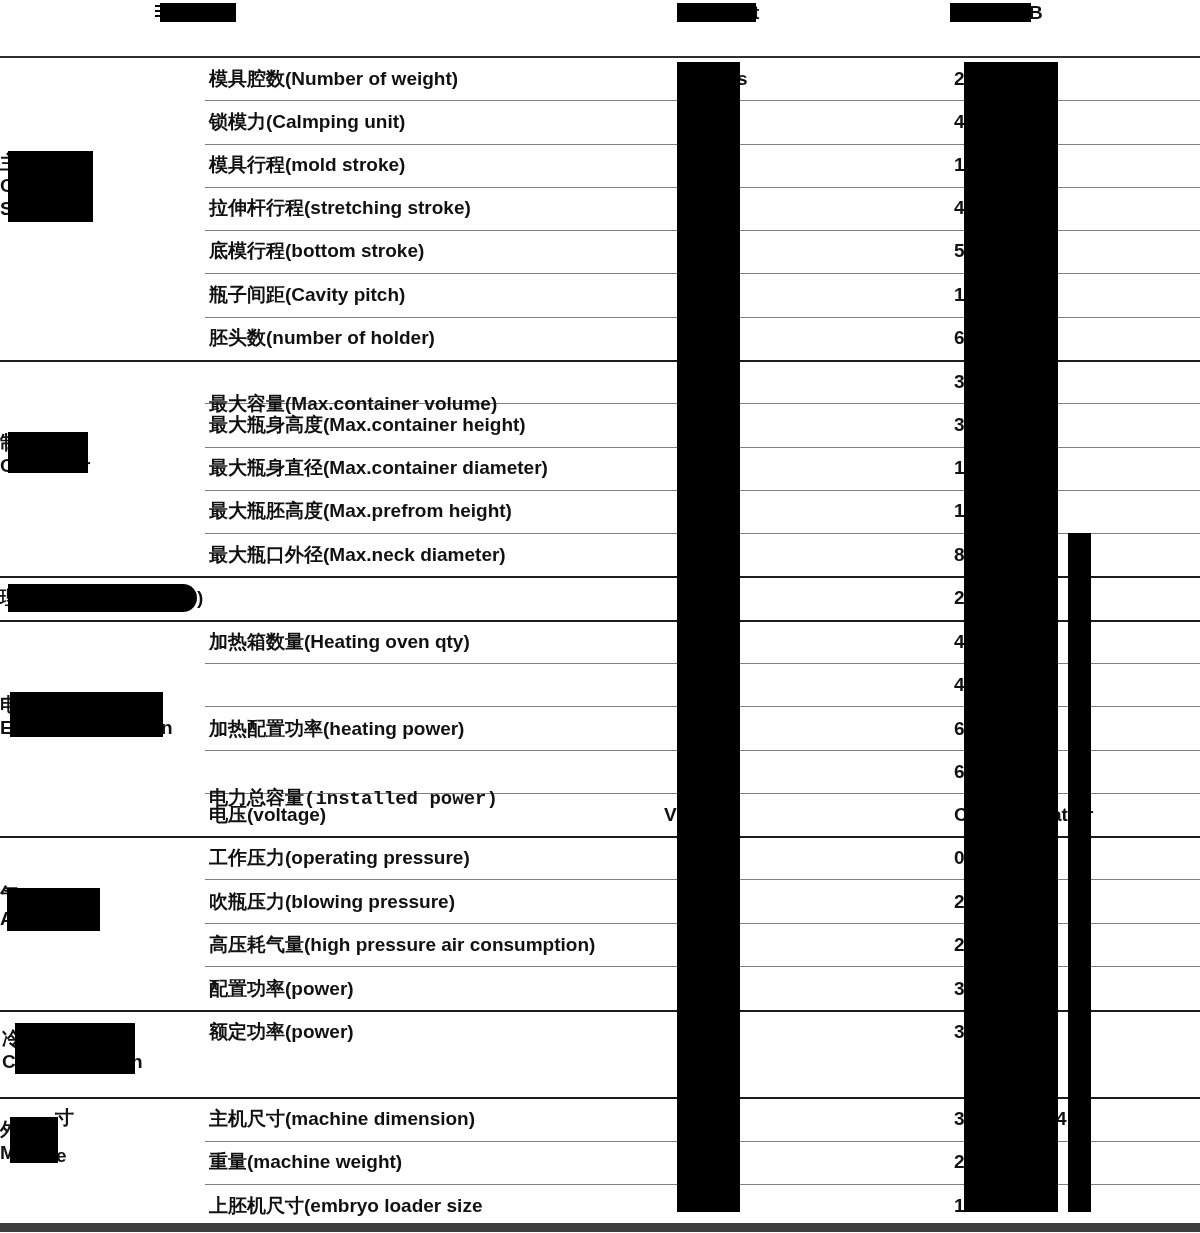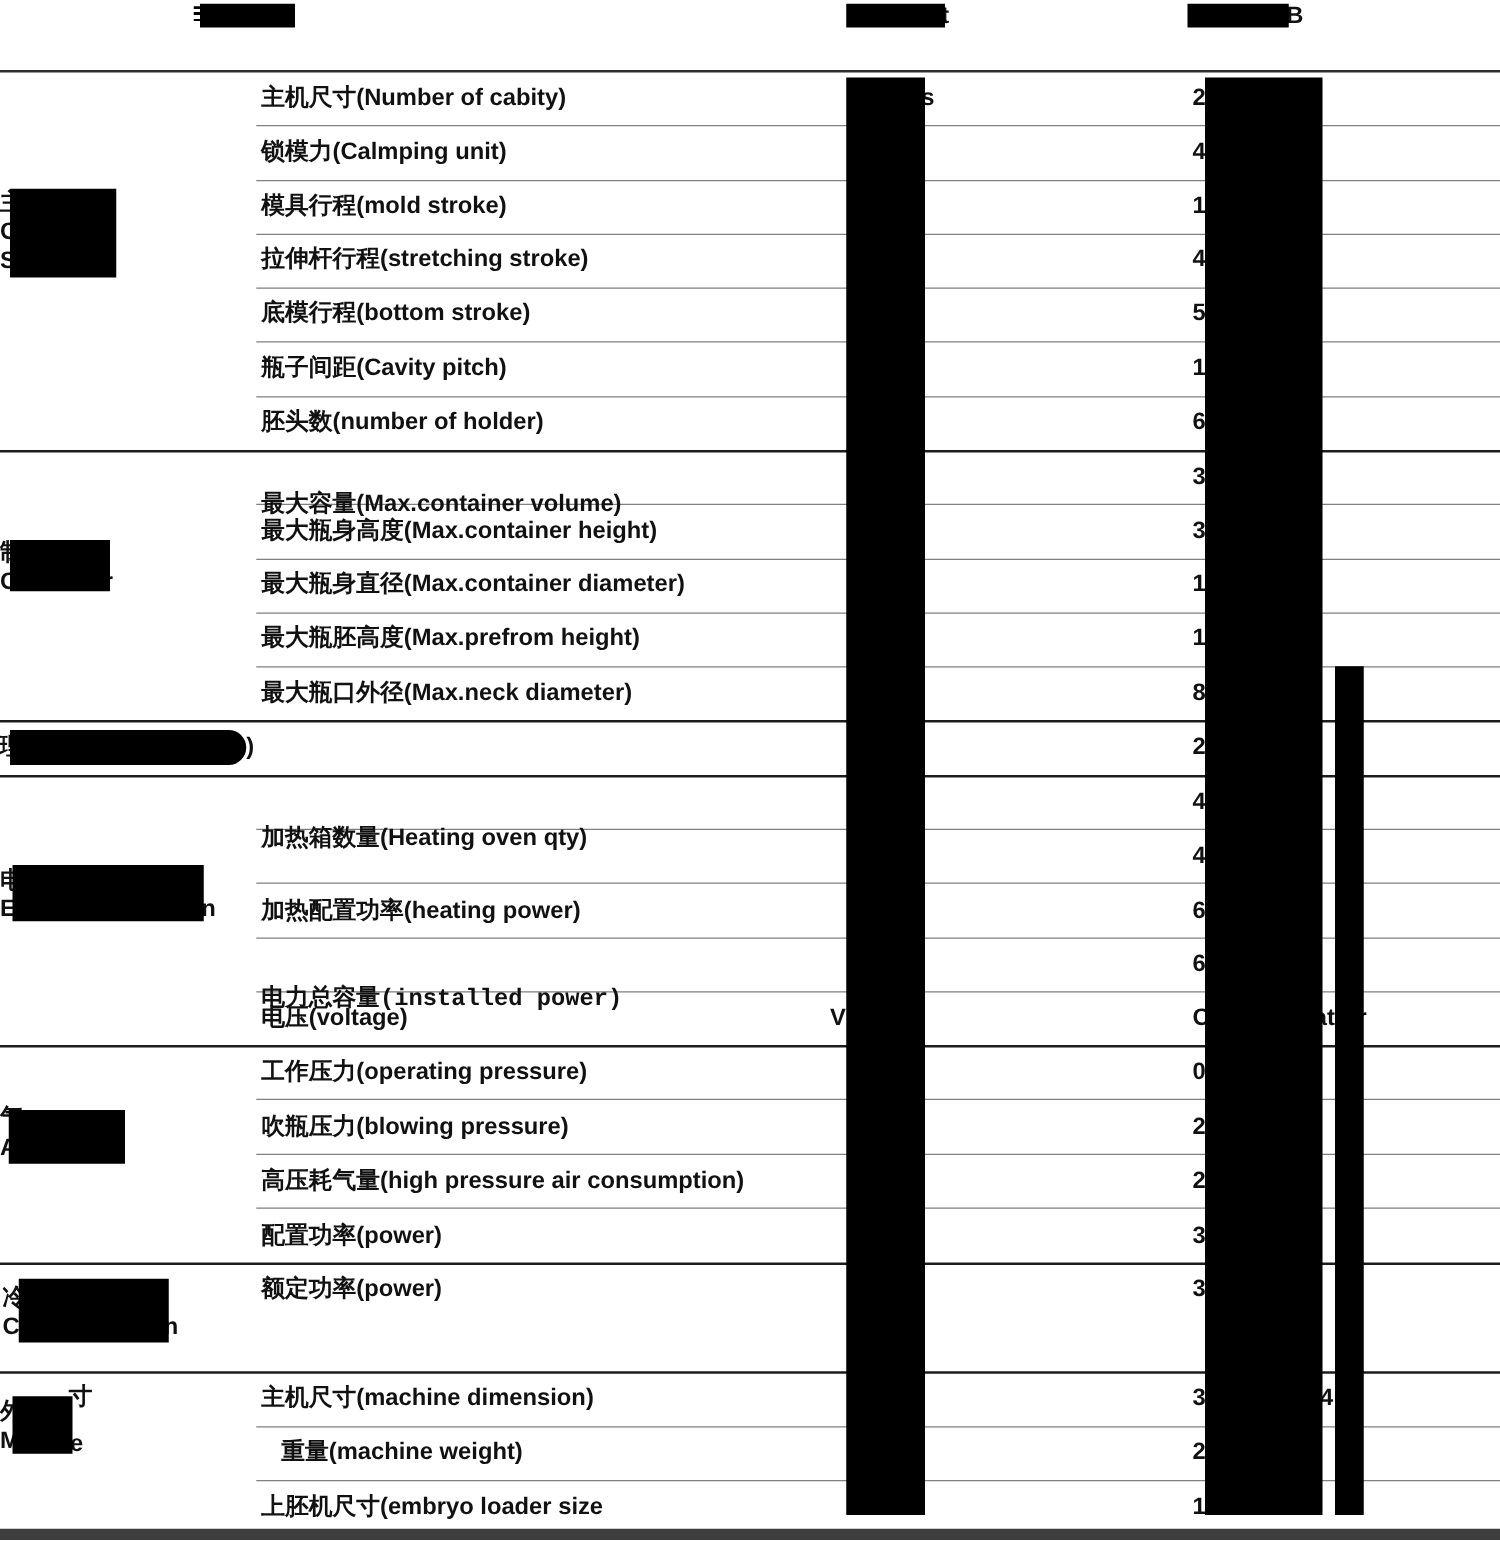--- a/index.html
+++ b/index.html
@@ -59,47 +59,47 @@
   <div class="line" style="top:879px;"></div>
   <div class="line" style="top:923px;"></div>
   <div class="line" style="top:966px;"></div>
   <div class="line" style="top:1141px;"></div>
   <div class="line" style="top:1184px;"></div>
 
   <div class="bar" style="left:677px;top:62px;width:63px;height:1150px;"></div>
   <div class="bar" style="left:964px;top:62px;width:94px;height:1150px;"></div>
   <div class="bar" style="left:1068px;top:533px;width:23px;height:679px;"></div>
 
-  <div class="rl" style="top:66px;">主机尺寸(Number of cabity)</div>
+  <div class="rl" style="top:66px;">模具腔数(Number of weight)</div>
   <div class="rl" style="top:109px;text-align:center;">锁模力(Calmping unit)</div>
   <div class="rl" style="top:152px;">模具行程(mold stroke)</div>
   <div class="rl" style="top:195px;">拉伸杆行程(stretching stroke)</div>
   <div class="rl" style="top:238px;">底模行程(bottom stroke)</div>
   <div class="rl" style="top:282px;">瓶子间距(Cavity pitch)</div>
   <div class="rl" style="top:325px;">胚头数(number of holder)</div>
   <div class="rl" style="top:369px;margin-top:22px;">最大容量(Max.container volume)</div>
   <div class="rl" style="top:455px;">最大瓶身直径(Max.container diameter)</div>
   <div class="rl" style="top:412px;">最大瓶身高度(Max.container height)</div>
   <div class="rl" style="top:498px;">最大瓶胚高度(Max.prefrom height)</div>
   <div class="rl" style="top:542px;">最大瓶口外径(Max.neck diameter)</div>
 
   <span class="frag" style="left:0px;top:585px;">理</span>
   <span class="frag" style="left:197px;top:585px;">)</span>
   <div class="pill" style="left:8px;top:584px;width:189px;height:28px;"></div>
-  <div class="rl" style="top:658px;">加热箱数量(Heating oven qty)</div>
+  <div class="rl" style="top:629px;">加热箱数量(Heating oven qty)</div>
   <div class="rl" style="top:716px;">加热配置功率(heating power)</div>
   <div class="rl" style="top:786px;font-family:Liberation Mono, monospace;">电力总容量(installed power)</div>
   <div class="rl" style="top:802px;">电压(voltage)</div>
   <div class="rl" style="top:845px;">工作压力(operating pressure)</div>
   <div class="rl" style="top:889px;">吹瓶压力(blowing pressure)</div>
   <div class="rl" style="top:932px;">高压耗气量(high pressure air consumption)</div>
   <div class="rl" style="top:976px;">配置功率(power)</div>
   <div class="rl" style="top:1019px;">额定功率(power)</div>
   <div class="rl" style="top:1106px;">主机尺寸(machine dimension)</div>
-  <div class="rl" style="top:1149px;margin-left:16px;">重量(machine weight)</div>
+  <div class="rl" style="top:1149px;">重量(machine weight)</div>
   <div class="rl" style="top:1193px;">上胚机尺寸(embryo loader size</div>
 
   <span class="frag" style="left:737px;top:66px;">s</span>
   <span class="frag" style="left:664px;top:802px;">V</span>
 
   <span class="frag" style="left:954px;top:66px;">2</span>
   <span class="frag" style="left:954px;top:109px;">4</span>
   <span class="frag" style="left:954px;top:152px;">1</span>
   <span class="frag" style="left:954px;top:195px;">4</span>
   <span class="frag" style="left:954px;top:238px;">5</span>

